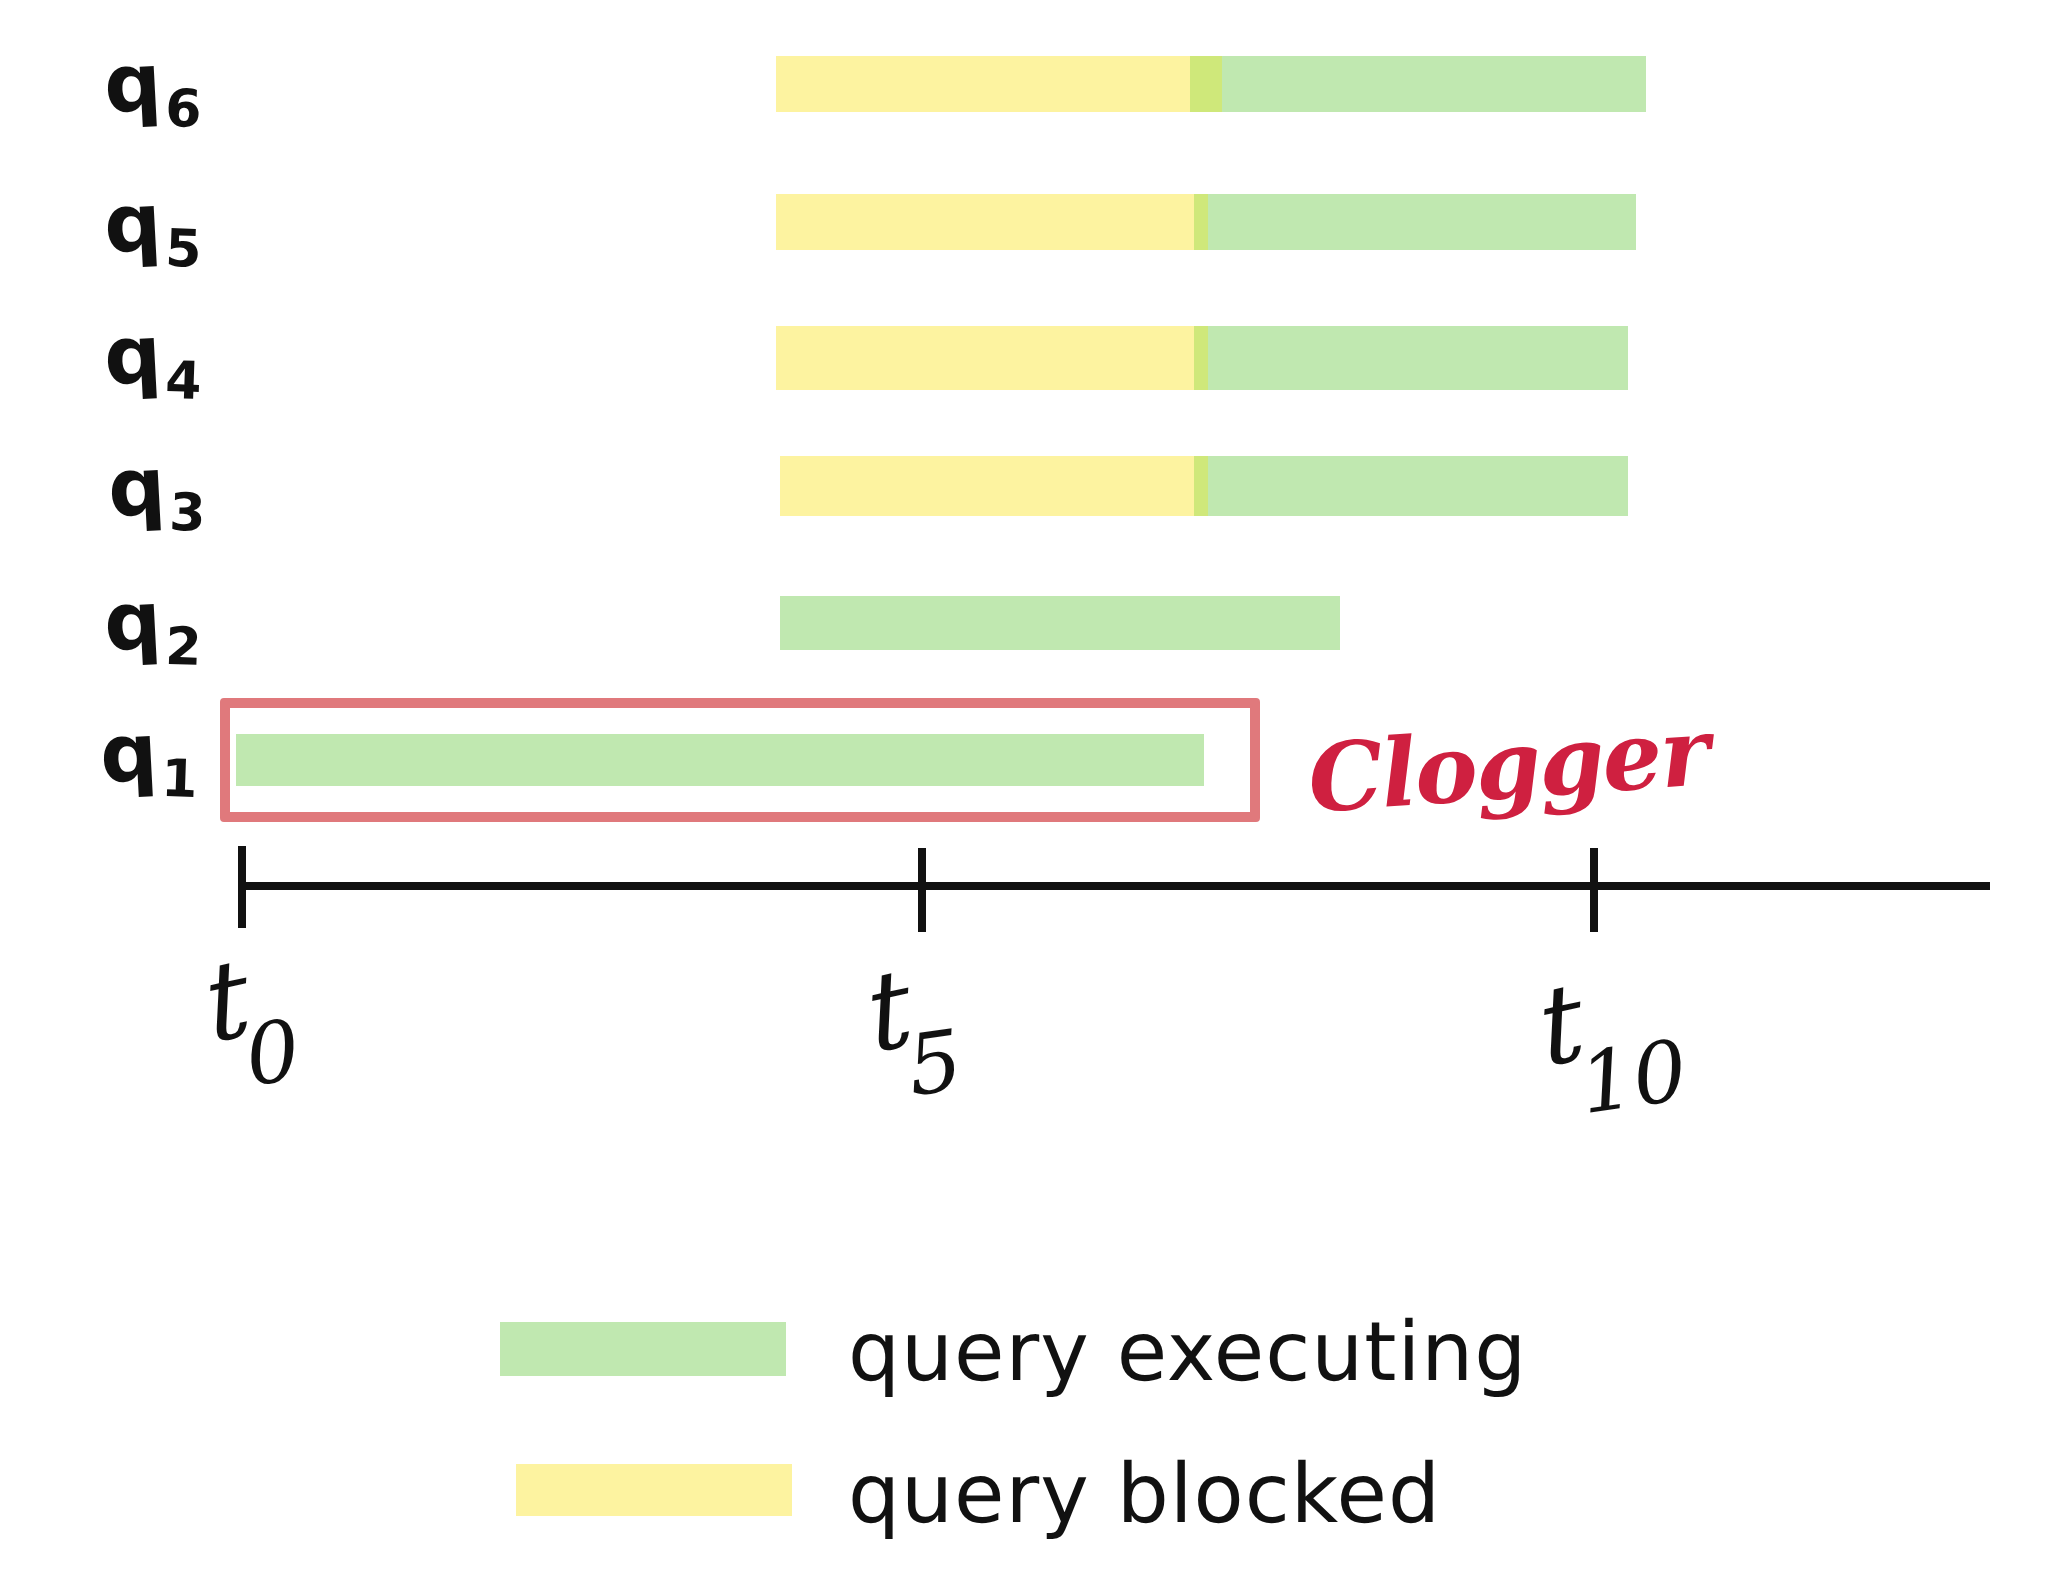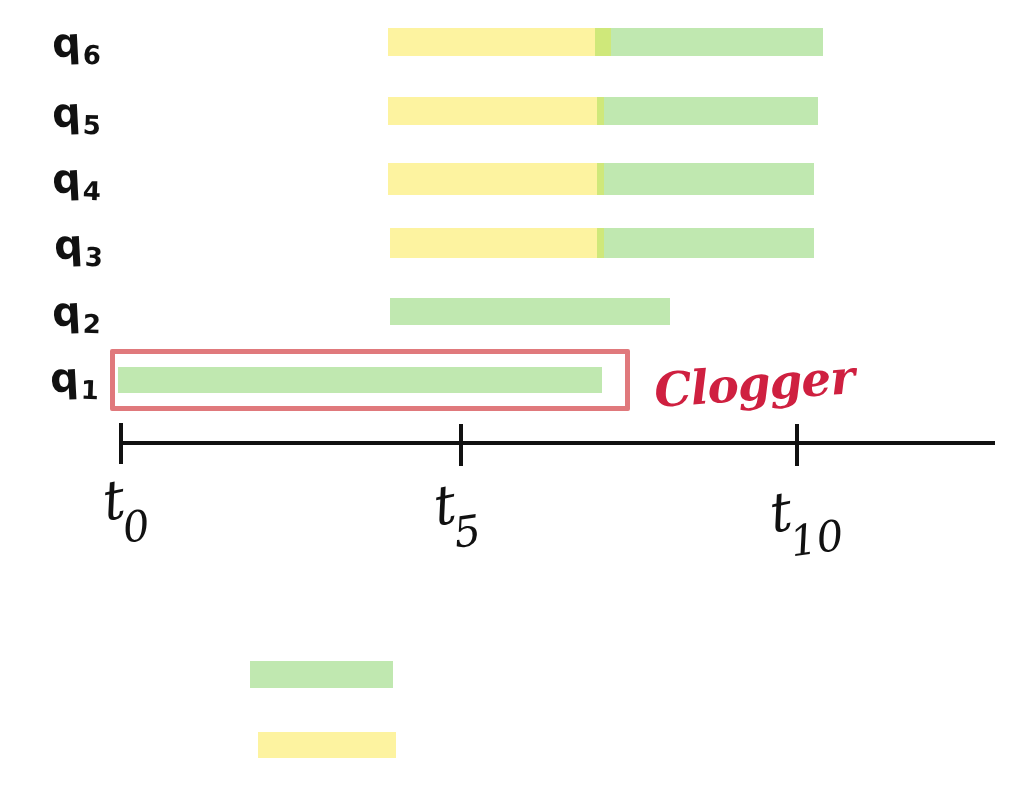--- a/index.html
+++ b/index.html
@@ -205,16 +205,18 @@
 
   <div class="tick-label" style="left:434px; top:479px;">
     <span class="t">t</span><span class="sub">5</span>
   </div>
 
   <div class="tick-label" style="left:770px; top:486px;">
     <span class="t">t</span><span class="sub">10</span>
   </div>
 
   <div class="legend-swatch" style="left:250px; top:661px; width:143px; height:27px; background:#c0e8b0;"></div>
+  <div class="legend-text" style="left:424px; top:656px;">query executing</div>
 
   <div class="legend-swatch" style="left:258px; top:732px; width:138px; height:26px; background:#fdf3a0;"></div>
+  <div class="legend-text" style="left:424px; top:727px;">query blocked</div>
 
 </div>
 
 </body></html>

